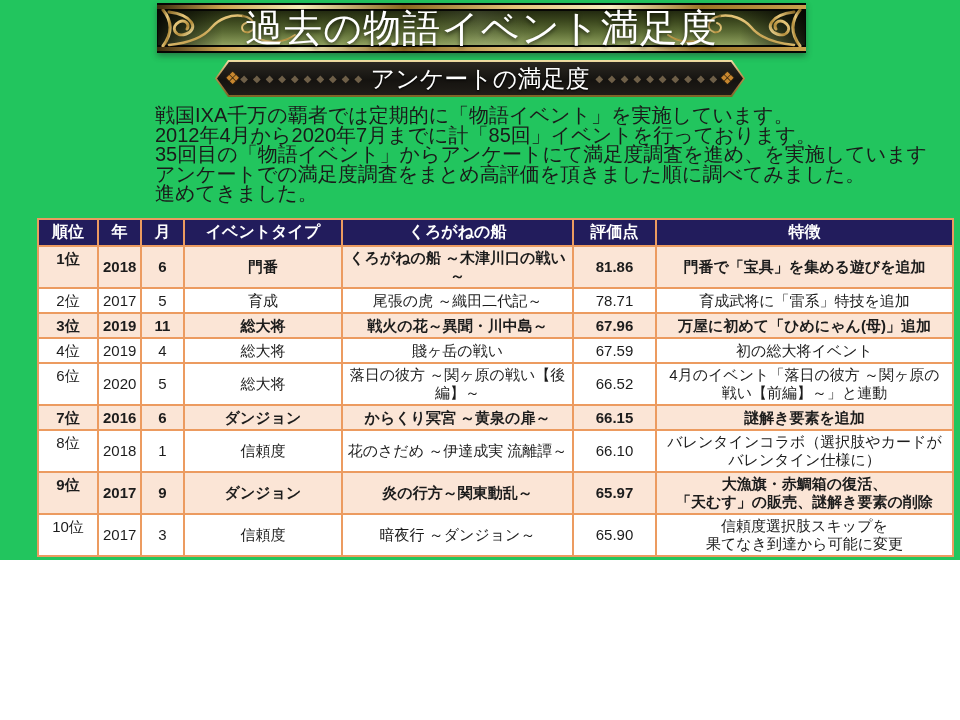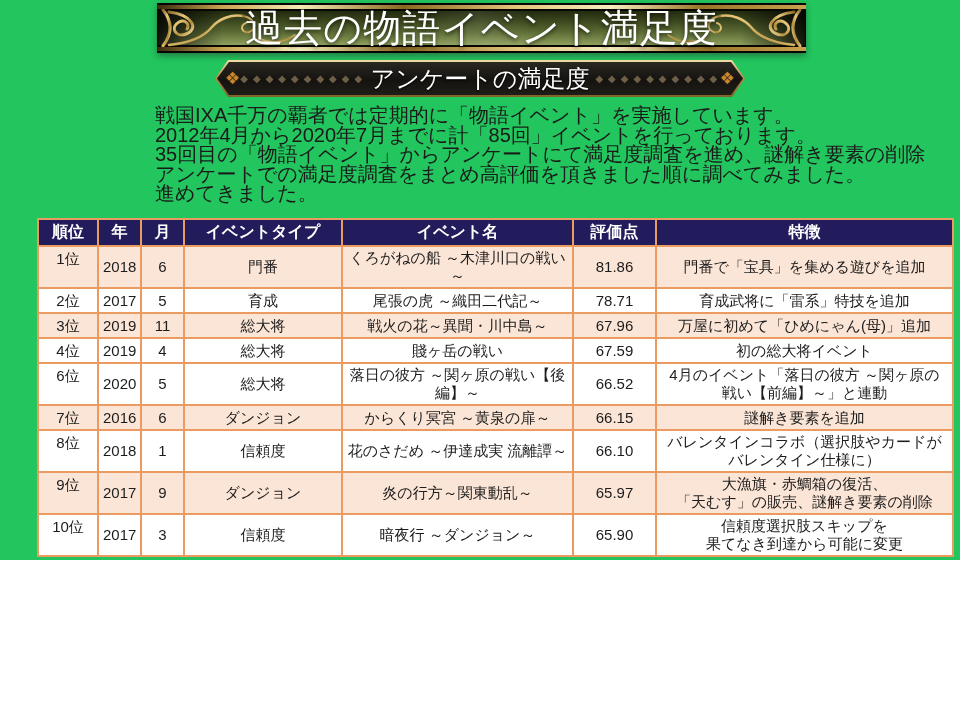--- a/index.html
+++ b/index.html
@@ -93,21 +93,21 @@
     font-size: 16px; font-weight: bold;
     height: 26px; padding: 2px; text-align: center;
   }
   .event-table td {
     font-size: 15px; color: #1c1c1c;
     text-align: center; vertical-align: middle;
     padding: 2px 4px; height: 23px; line-height: 18px;
     white-space: pre-line;
     overflow: hidden;
   }
-  .row-peach td { background: #FBE5D6; }
+  .row-peach td { background: #FBE5D6; font-weight: bold; }
   .row-white td { background: #ffffff; margin-left: 20px; }
   .cell-rank { vertical-align: top !important; padding-top: 3px !important; }
 </style>
 </head>
 <body>
 
 <div class="slide">
 
   <header class="title-banner">
     <div class="banner-green"></div>
@@ -158,42 +158,42 @@
       <span class="diamond-chain">◆◆◆◆◆◆◆◆◆◆◆◆◆◆◆◆◆◆◆◆</span>
       <h2 class="subtitle-text">アンケートの満足度</h2>
       <span class="diamond-chain">◆◆◆◆◆◆◆◆◆◆◆◆◆◆◆◆◆◆◆◆</span>
       <span class="diamond-end">❖</span>
     </div>
   </div>
 
   <div class="intro">
     <div class="intro-line">戦国IXA千万の覇者では定期的に「物語イベント」を実施しています。</div>
     <div class="intro-line">2012年4月から2020年7月までに計「85回」イベントを行っております。</div>
-    <div class="intro-line">35回目の「物語イベント」からアンケートにて満足度調査を進め、謎解き要素の削除</div>
+    <div class="intro-line">35回目の「物語イベント」からアンケートにて満足度調査を進め、を実施しています</div>
     <div class="intro-line">アンケートでの満足度調査をまとめ高評価を頂きました順に調べてみました。</div>
     <div class="intro-line">進めてきました。</div>
   </div>
 
   <table class="event-table">
     <colgroup>
       <col style="width:60px">
       <col style="width:43px">
       <col style="width:43px">
       <col style="width:158px">
       <col style="width:231px">
       <col style="width:83px">
       <col style="width:297px">
     </colgroup>
     <thead>
       <tr>
         <th>順位</th>
         <th>年</th>
         <th>月</th>
         <th>イベントタイプ</th>
-        <th>イベント名</th>
+        <th>くろがねの船</th>
         <th>評価点</th>
         <th>特徴</th>
       </tr>
     </thead>
     <tbody>
         <tr class="row-peach">
           <td class="cell-rank">1位</td>
           <td class="cell-year">2018</td>
           <td class="cell-month">6</td>
           <td class="cell-type">門番</td>

